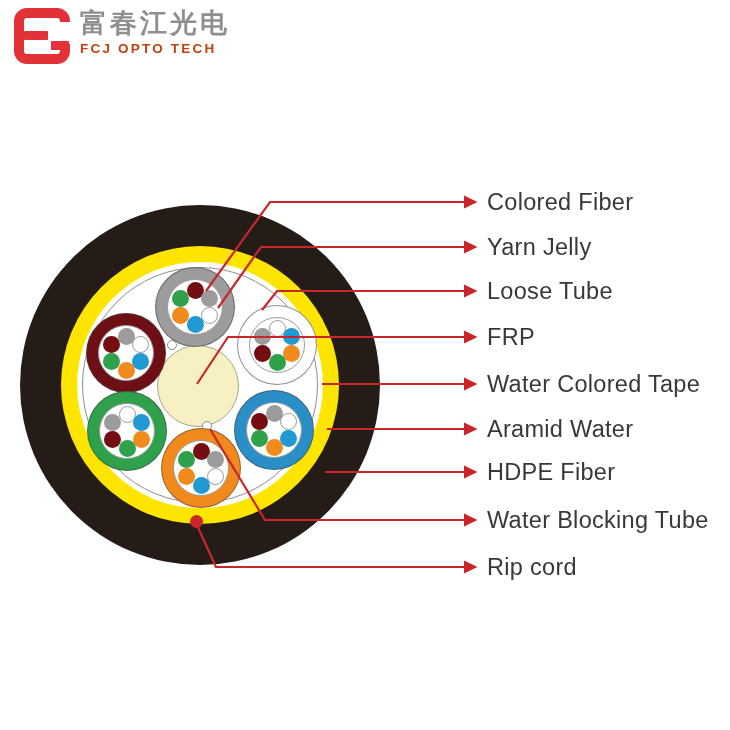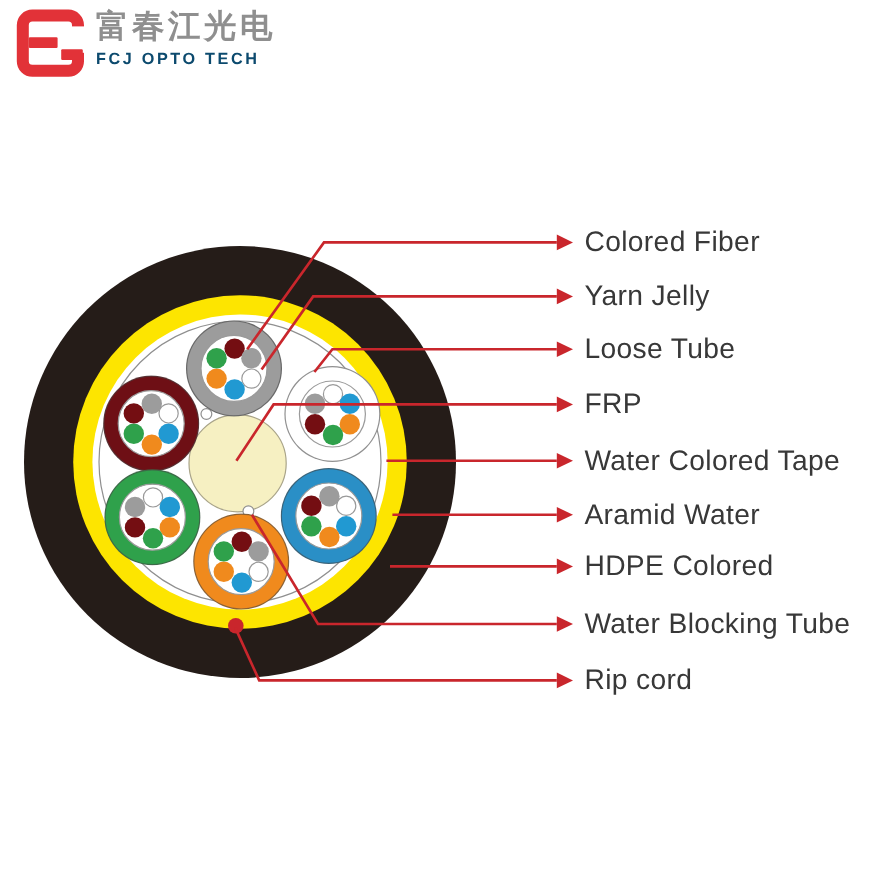--- a/index.html
+++ b/index.html
@@ -11,21 +11,21 @@
   }
   
   .logo{position:absolute;left:14px;top:8px;display:flex;align-items:flex-start;}
   .logo-mark{position:relative;width:56px;height:56px;flex:0 0 auto;}
   .lm-ring{position:absolute;left:0;top:0;width:56px;height:56px;border:10px solid #e23238;border-radius:13px;box-sizing:border-box;}
   .lm-gap{position:absolute;right:-1px;top:14px;width:12px;height:22px;background:#ffffff;}
   .lm-bar{position:absolute;left:10px;top:23px;width:24px;height:9px;background:#e23238;border-radius:1px;}
   .lm-tongue{position:absolute;right:1px;top:33px;width:18px;height:9px;background:#e23238;border-radius:1px;}
   .logo-text{margin-left:10px;display:flex;flex-direction:column;}
   .logo-cn{font-size:27px;line-height:30px;color:#8f8f8f;font-weight:bold;letter-spacing:3px;font-family:"DejaVu Sans", sans-serif;}
-  .logo-en{margin-top:3px;font-size:13.5px;font-weight:bold;color:#0c4a6e;letter-spacing:2.2px;}
+  .logo-en{margin-top:3px;font-size:13.5px;font-weight:bold;color:#c2410c;letter-spacing:2.2px;}
   
   #cable{position:absolute;left:20px;top:205px;width:360px;height:360px;}
   .disc{position:absolute;border-radius:50%;box-sizing:border-box;}
   
   #callouts{position:absolute;left:0;top:0;pointer-events:none;}
   .callout{fill:none;stroke-width:2.2px;}
   
   .label{
     position:absolute;left:487px;transform:translateY(-50%);
     font-size:23.5px;color:var(--ink);letter-spacing:0.3px;white-space:nowrap;
@@ -126,15 +126,15 @@
   <polyline class="callout" points="196,523 216,567 464,567" stroke="#c9262c"></polyline>
   <path class="arrowhead" d="M464,560.5 L477.5,567 L464,573.5 Z" fill="#c9262c"></path>
 </svg>
 
 <div class="label" style="top:202px">Colored Fiber</div>
 <div class="label" style="top:247px">Yarn Jelly</div>
 <div class="label" style="top:291px">Loose Tube</div>
 <div class="label" style="top:337px">FRP</div>
 <div class="label" style="top:384px">Water Colored Tape</div>
 <div class="label" style="top:429px">Aramid Water</div>
-<div class="label" style="top:472px">HDPE Colored</div>
+<div class="label" style="top:472px">HDPE Fiber</div>
 <div class="label" style="top:520px">Water Blocking Tube</div>
 <div class="label" style="top:567px">Rip cord</div>
 
 </body></html>

